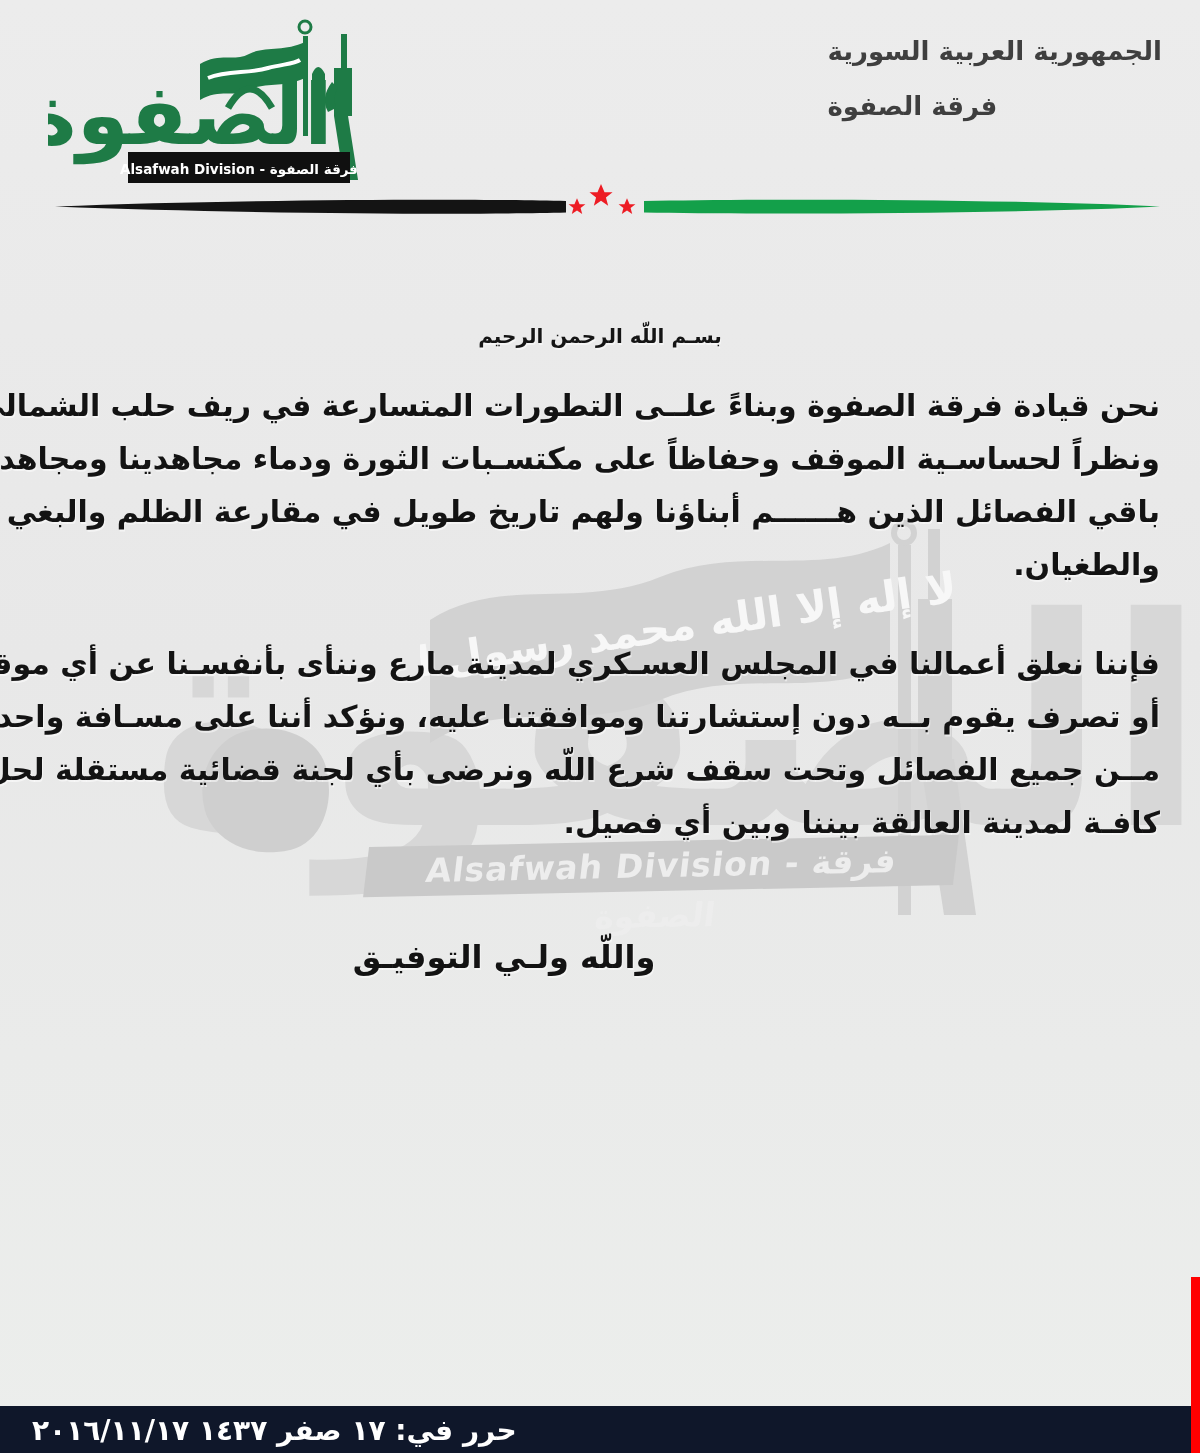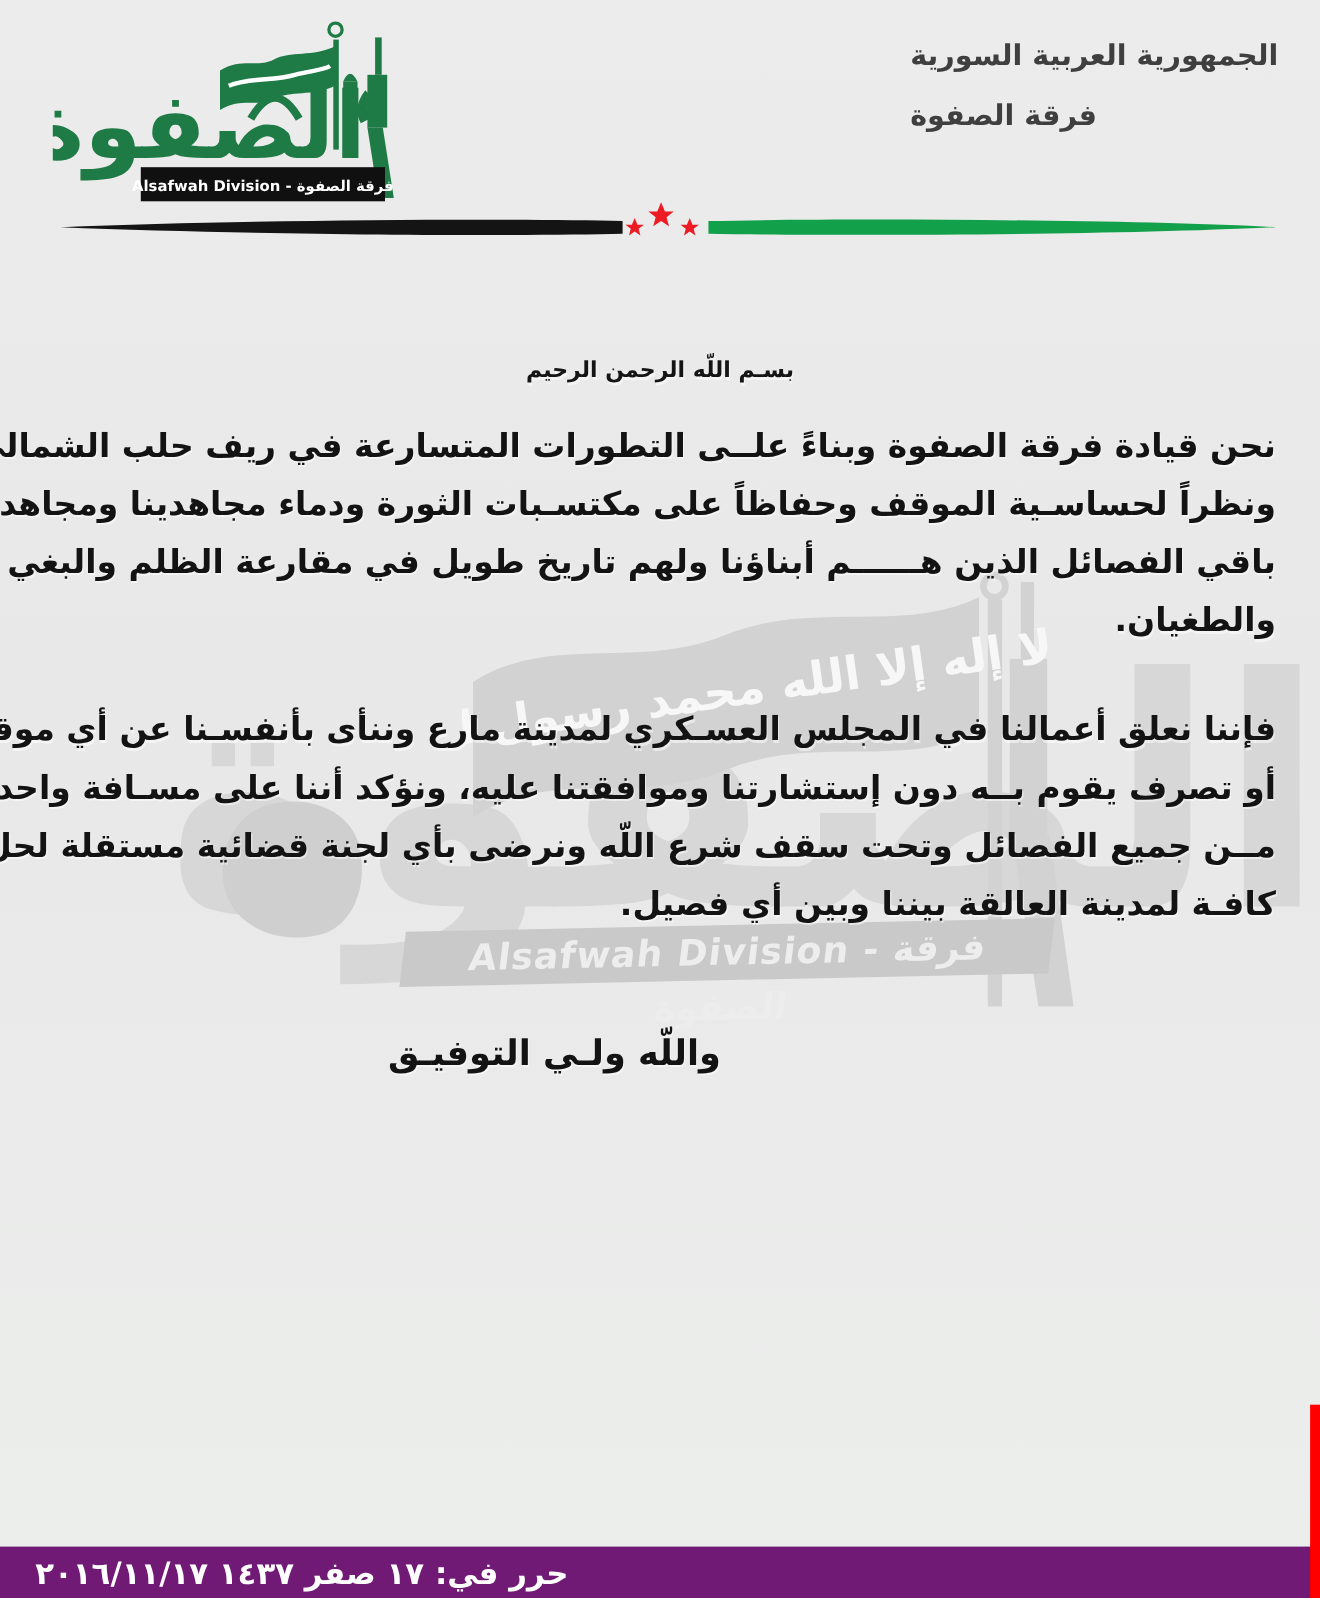--- a/index.html
+++ b/index.html
@@ -65,21 +65,21 @@
   .closing{
     position:absolute;left:0;top:938px;width:1008px;z-index:2;
     text-align:center;direction:rtl;
     font-size:32px;font-weight:bold;color:#131313;
     text-shadow:1px 2px 0 rgba(255,255,255,.5);
   }
 
   
   .footer-bar{
     position:absolute;left:0;top:1406px;width:1200px;height:47px;
-    background:#701a75;z-index:3;
+    background:#0f172a;z-index:3;
   }
   .footer-text{
     position:absolute;left:32px;top:0;height:47px;line-height:49px;
     direction:rtl;unicode-bidi:plaintext;
     font-size:28px;font-weight:bold;color:#ffffff;white-space:nowrap;
   }
   .red-stripe{
     position:absolute;right:0;top:1277px;width:9px;height:176px;
     background:#ff0000;z-index:4;
   }

